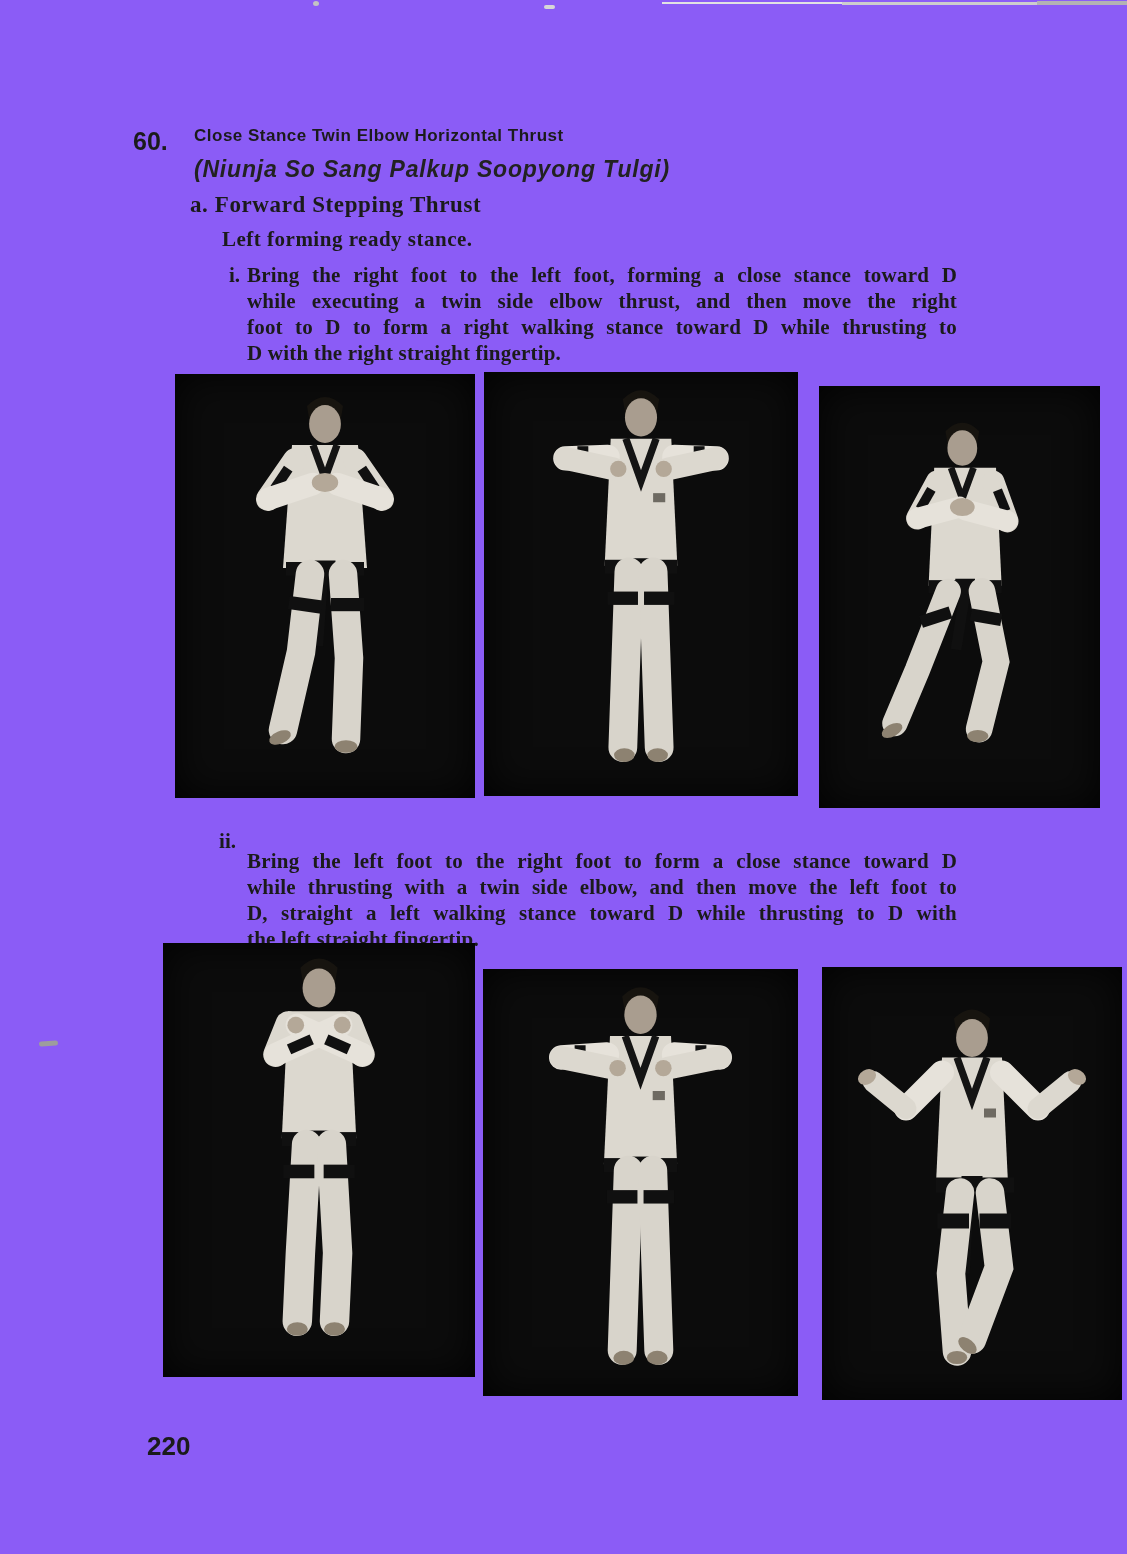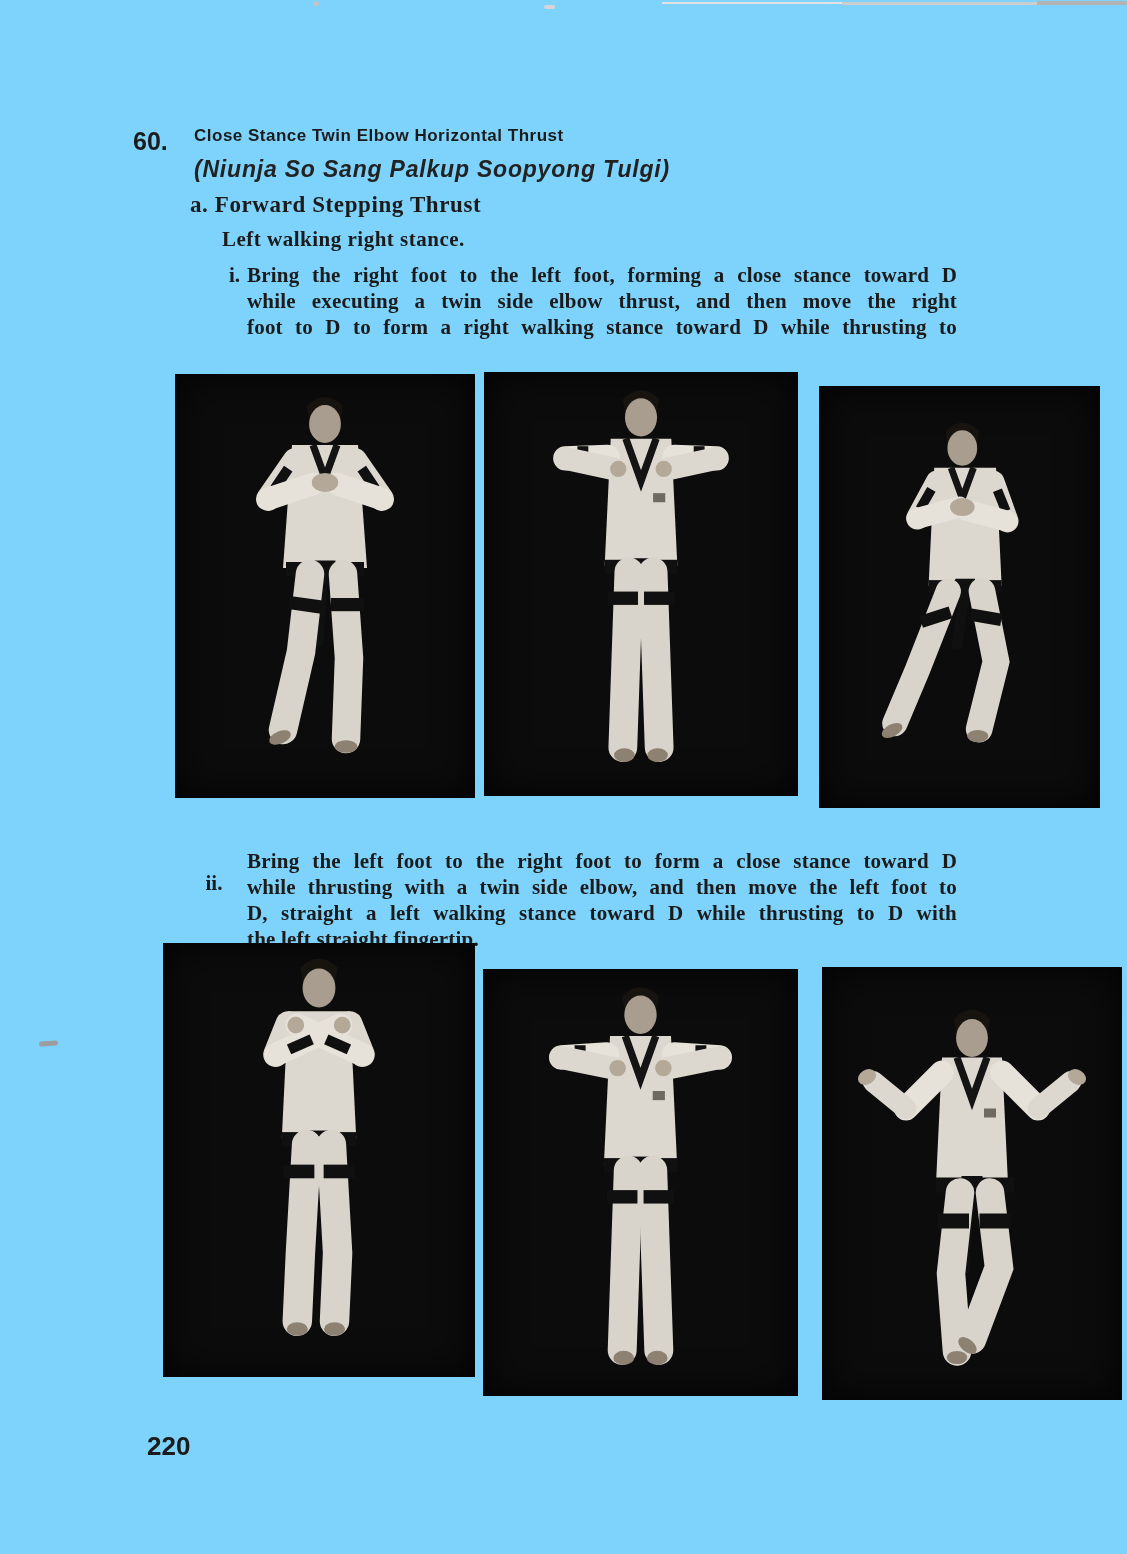--- a/index.html
+++ b/index.html
@@ -1,18 +1,18 @@
 <!DOCTYPE html>
 <html><head>
 <meta charset="utf-8">
 <style>
   html,body{margin:0;padding:0;background:#888;}
   .page{
     position:relative;width:1127px;height:1554px;margin:0 auto;
-    background:#7dd3fc;overflow:hidden;
+    background:#8b5cf6;overflow:hidden;
     font-family:"Liberation Serif","DejaVu Serif",serif;color:#1b1b1b;
   }
   
   .artifact{position:absolute;}
   .a-dot{left:313px;top:1px;width:6px;height:5px;background:#c3c3c3;border-radius:50%;}
   .a-smudge{left:544px;top:5px;width:11px;height:4px;background:#d6d6d6;border-radius:2px;}
   .a-line1{left:662px;top:2px;width:180px;height:2px;background:#e2e2e2;}
   .a-line2{left:842px;top:2px;width:195px;height:3px;background:#cdcdcd;}
   .a-line3{left:1037px;top:1px;width:90px;height:4px;background:#b3b3b3;}
   .a-dash{left:39px;top:1041px;width:19px;height:5px;background:#9d9d9d;border-radius:3px;transform:rotate(-4deg);}
@@ -45,21 +45,21 @@
     font-weight:700;font-size:21px;line-height:26px;
   }
   .step-lines{position:absolute;left:247px;width:710px;}
   .jline{
     font-weight:700;font-size:21px;line-height:26px;letter-spacing:0.2px;
     text-align:justify;text-align-last:justify;height:26px;overflow:visible;
   }
   .jline.last{text-align-last:left;}
   #marker-i{left:196px;top:262px;}
   #lines-i{top:262px;}
-  #marker-ii{left:192px;top:870px;text-align:center;}
+  #marker-ii{left:192px;top:828px;}
   #lines-ii{top:848px;}
   
   .photo{
     position:absolute;margin:0;background:#0c0c0c;overflow:hidden;
     box-shadow:inset 0 0 40px rgba(0,0,0,0.9);
   }
   .photo svg{position:absolute;left:0;top:0;width:100%;height:100%;display:block;}
   #photo1{left:175px;top:374px;width:300px;height:424px;}
   #photo2{left:484px;top:372px;width:314px;height:424px;}
   #photo3{left:819px;top:386px;width:281px;height:422px;}
@@ -81,27 +81,28 @@
   <div class="artifact a-smudge"></div>
   <div class="artifact a-line1"></div>
   <div class="artifact a-line2"></div>
   <div class="artifact a-line3"></div>
   <div class="artifact a-dash"></div>
 
   <div class="h-num">60.</div>
   <h1 class="h-title">Close Stance Twin Elbow Horizontal Thrust</h1>
   <div class="h-sub">(Niunja So Sang Palkup Soopyong Tulgi)</div>
   <div class="h-section">a. Forward Stepping Thrust</div>
-  <div class="h-stance">Left walking right stance.</div>
+  <div class="h-stance">Left forming ready stance.</div>
 
   <div class="step-marker" id="marker-i">i.</div>
   <div class="step-lines" id="lines-i">
     <div class="jline">Bring the right foot to the left foot, forming a close stance toward D</div>
     <div class="jline">while executing a twin side elbow thrust, and then move the right</div>
     <div class="jline">foot to D to form a right walking stance toward D while thrusting to</div>
+    <div class="jline last">D with the right straight fingertip.</div>
   </div>
 
   <figure class="photo" id="photo1">
     <svg viewBox="0 0 100 140" preserveAspectRatio="xMidYMid meet">
       <path d="M44,10 q6,-6 12,0 l-1,6 q-5,-3 -10,0 z" fill="#17140f"></path>
       <ellipse cx="50" cy="16" rx="5.3" ry="6.3" fill="#a99d8f"></ellipse>
       <path d="M39,23 L61,23 L64,64 L36,64 Z" fill="#dcd8cf"></path>
       <path d="M46,23 L50,34 L54,23" fill="none" stroke="#141414" stroke-width="2.4"></path>
       <line x1="40" y1="28" x2="31" y2="41" stroke="#dcd8cf" stroke-width="8" stroke-linecap="round"></line>
       <line x1="60" y1="28" x2="69" y2="41" stroke="#dcd8cf" stroke-width="8" stroke-linecap="round"></line>

